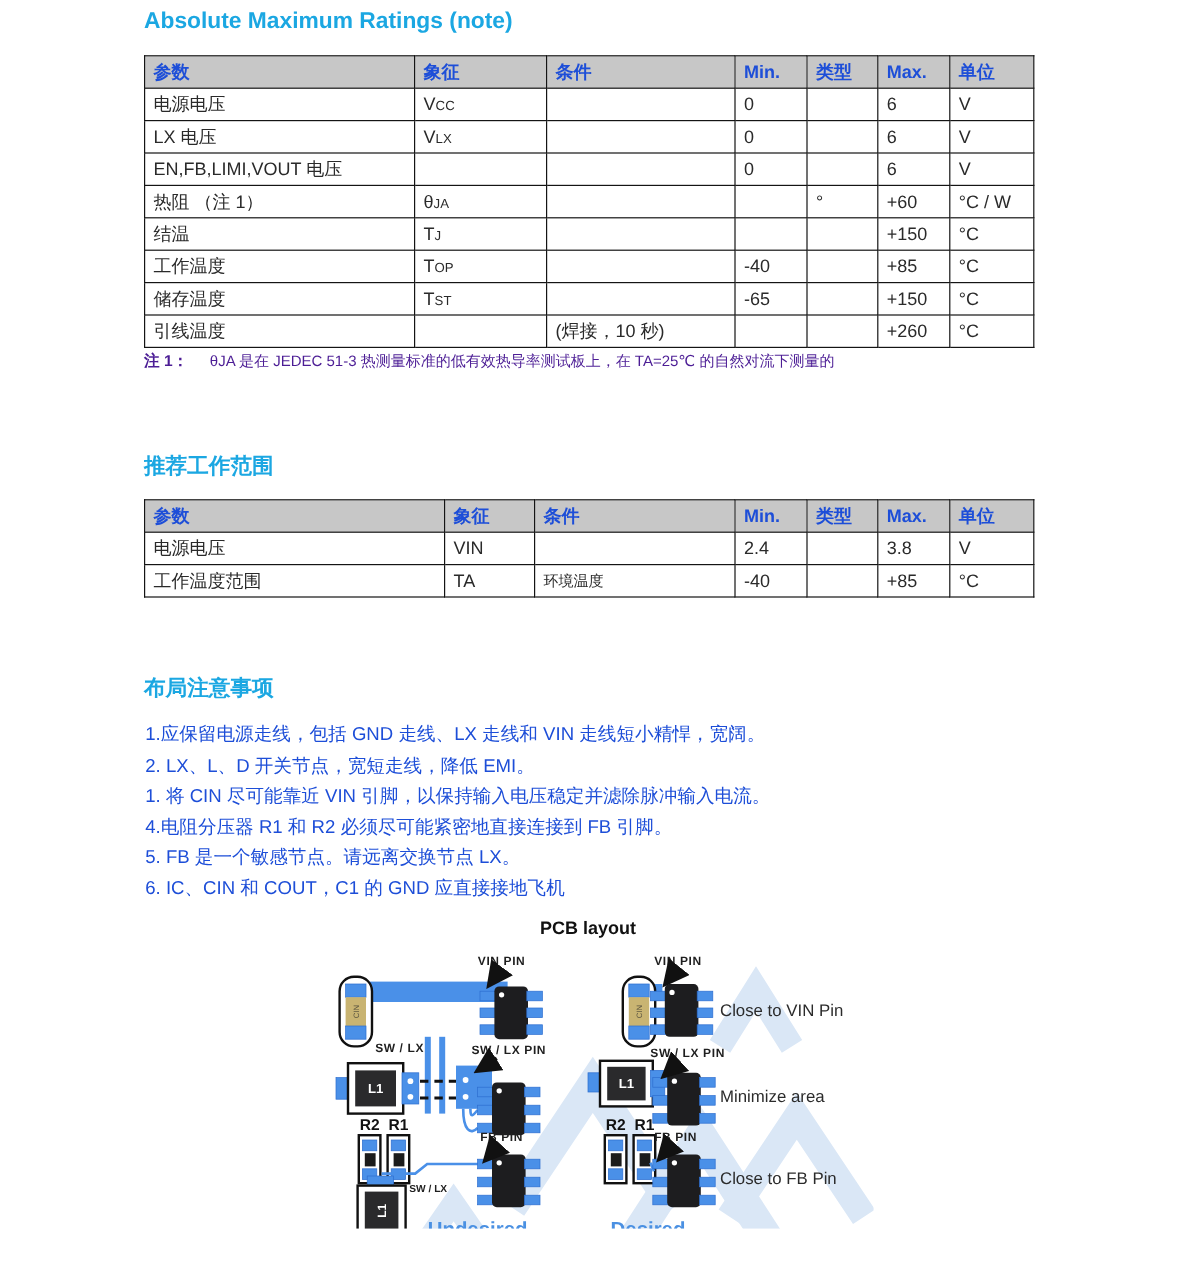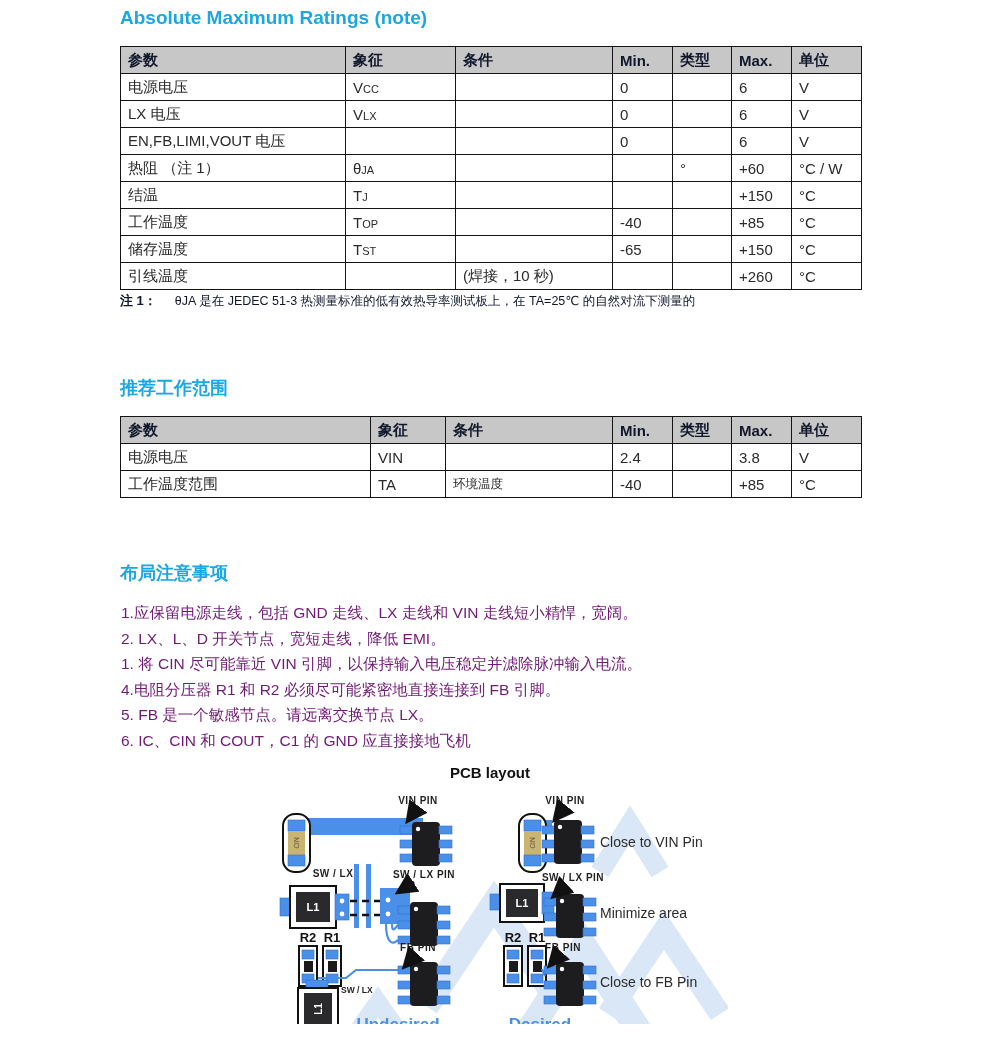--- a/index.html
+++ b/index.html
@@ -9,30 +9,30 @@
   .accent-title { position:absolute; margin:0; color:#1BA7E2; font-weight:bold; }
   .title1 { left:120px; top:7px;   font-size:19px; }
   .title2 { left:120px; top:376px; font-size:18px; }
   .title3 { left:120px; top:561px; font-size:18px;text-align:center; }
 
   table.t { position:absolute; left:120px; width:741px; border-collapse:collapse;
             table-layout:fixed; font-size:15px; color:#2a2a2a; }
   .t1 { top:46px; } .t2 { top:416px; }
   .t th, .t td { border:1px solid #141414; padding:1px 7px; height:24px;
                  text-align:left; white-space:nowrap; overflow:hidden; }
-  .t th { background:#C7C7C7; font-weight:bold; color:#0f172a; }
+  .t th { background:#C7C7C7; font-weight:bold; color:#1d4ed8; }
   .sub { font-size:11px; }
   .small { font-size:12.5px; }
 
   .note { position:absolute; left:120px; top:292px; width:750px; margin:0;
-          font-size:12.5px; color:#0f172a; }
+          font-size:12.5px; color:#4c1d95; }
   .note b { font-size:13px; margin-right:18px; }
 
   .list { position:absolute; left:121px; top:600px; width:745px;
-          font-size:15.5px; color:#701a75; line-height:25.6px; }
+          font-size:15.5px; color:#1d4ed8; line-height:25.6px; }
 
   .diagram { position:absolute; left:278px; top:760px; width:450px; height:294px; }
   .diagram text { font-family:"Liberation Sans","DejaVu Sans",sans-serif; }
   .pin-label  { font-size:10px; font-weight:bold; fill:#1f1f1f; letter-spacing:.5px; }
   .anno-label { font-size:14px; fill:#2b2b2b; }
   .comp-label { font-size:13px; font-weight:bold; fill:#111; }
   .verdict    { font-size:17px; font-weight:bold; fill:#4A90E2; }
   .dtitle     { font-size:15px; font-weight:bold; fill:#111; }
   .pad  { fill:#4A90E8; stroke:#2E6FD0; stroke-width:.6; }
   .trace{ fill:#4A90E8; }

